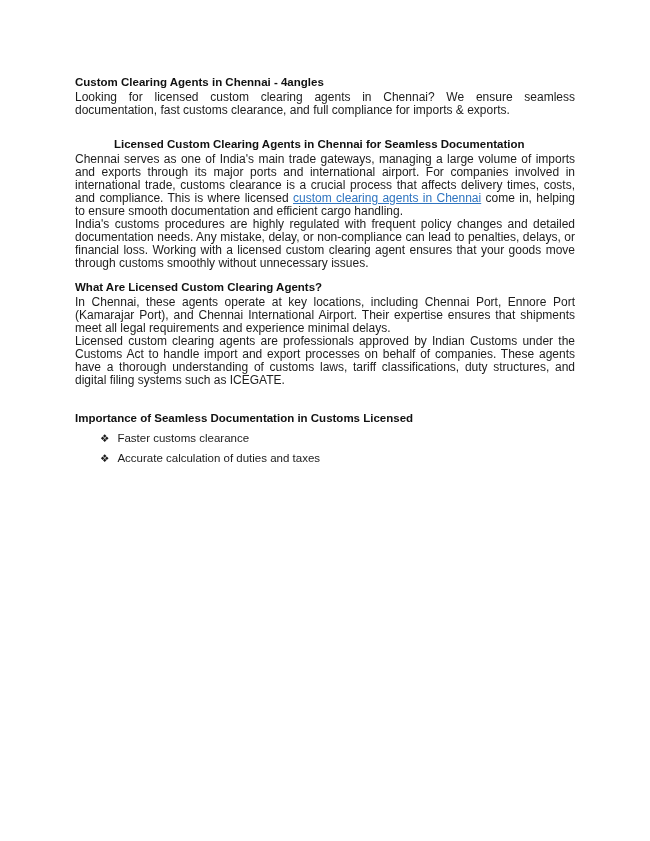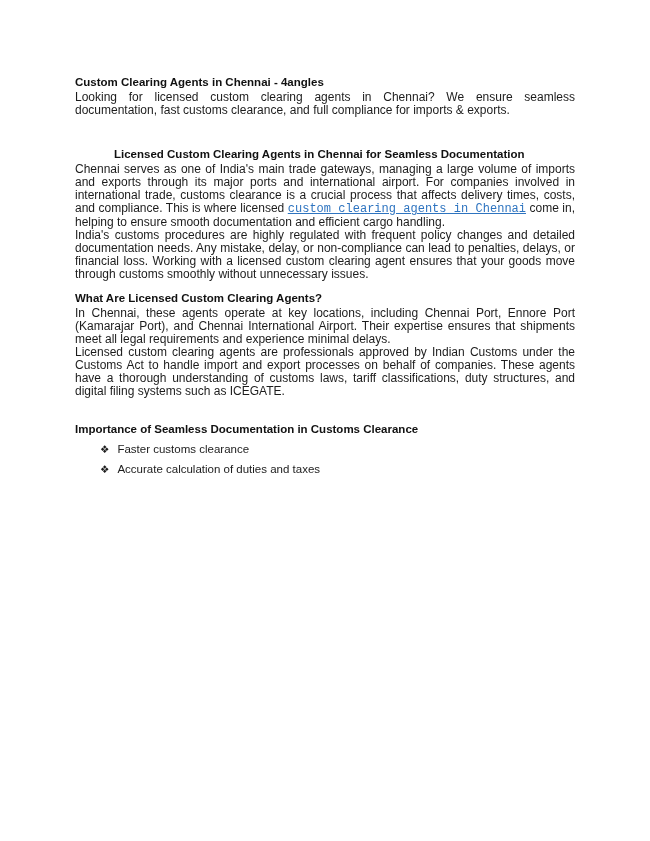--- a/index.html
+++ b/index.html
@@ -35,32 +35,31 @@
     color: #1c1c1c;
   }
   .h-block {
     font-size: 11.5px;
     font-weight: bold;
     color: #111111;
     line-height: 18px;
     margin: 0;
   }
   .mt-p1 { margin-top: 12px; }
-  .mt-h2 { margin-top: 28px; padding-left: 39px; }
+  .mt-h2 { margin-top: 18px; padding-left: 39px; }
   .mt-p2 { margin-top: 18px; }
   .mt-p3 { margin-top: 28px; }
   .mt-h3 { margin-top: 8px; }
   .mt-p4 { margin-top: 3px; }
   .mt-p5 { margin-top: 21px; }
   .mt-h4 { margin-top: 22px; }
   .mt-p6 { margin-top: 4px; }
   a.doc-link {
     color: #2e74c0;
     text-decoration: underline;
-    font-family: Liberation Mono, monospace;
   }
   ul.diamond-list {
     list-style: none;
     margin: 2px 0 7px 0;
     padding: 0 0 0 25px;
   }
   ul.diamond-list li {
     font-size: 11.5px;
     line-height: 19.5px;
     color: #1c1c1c;
@@ -87,21 +86,21 @@
     <p class="body-para mt-p2"><span>Chennai serves as one of India's main trade gateways, managing a large volume of imports and exports through its major ports and international airport. For companies involved in international trade, customs clearance is a crucial process that affects delivery times, costs, and compliance. This is where licensed </span><a href="#" class="doc-link">custom clearing agents in Chennai</a><span> come in, helping to ensure smooth documentation and efficient cargo handling.</span></p>
 
     <p class="body-para mt-p3">India's customs procedures are highly regulated with frequent policy changes and detailed documentation needs. Any mistake, delay, or non-compliance can lead to penalties, delays, or financial loss. Working with a licensed custom clearing agent ensures that your goods move through customs smoothly without unnecessary issues.</p>
 
     <h2 class="h-block mt-h3">What Are Licensed Custom Clearing Agents?</h2>
 
     <p class="body-para mt-p5">In Chennai, these agents operate at key locations, including Chennai Port, Ennore Port (Kamarajar Port), and Chennai International Airport. Their expertise ensures that shipments meet all legal requirements and experience minimal delays.</p>
 
     <p class="body-para mt-p4">Licensed custom clearing agents are professionals approved by Indian Customs under the Customs Act to handle import and export processes on behalf of companies. These agents have a thorough understanding of customs laws, tariff classifications, duty structures, and digital filing systems such as ICEGATE.</p>
 
-    <h2 class="h-block mt-h4">Importance of Seamless Documentation in Customs Clearance</h2>
+    <h2 class="h-block mt-h4">Importance of Seamless Documentation in Customs Licensed</h2>
 
 
     <ul class="diamond-list">
       <li><span class="bullet-glyph">❖</span><span>Faster customs clearance</span></li>
       <li><span class="bullet-glyph">❖</span><span>Accurate calculation of duties and taxes</span></li>
     </ul>
 
   </div>
 </div>
 

